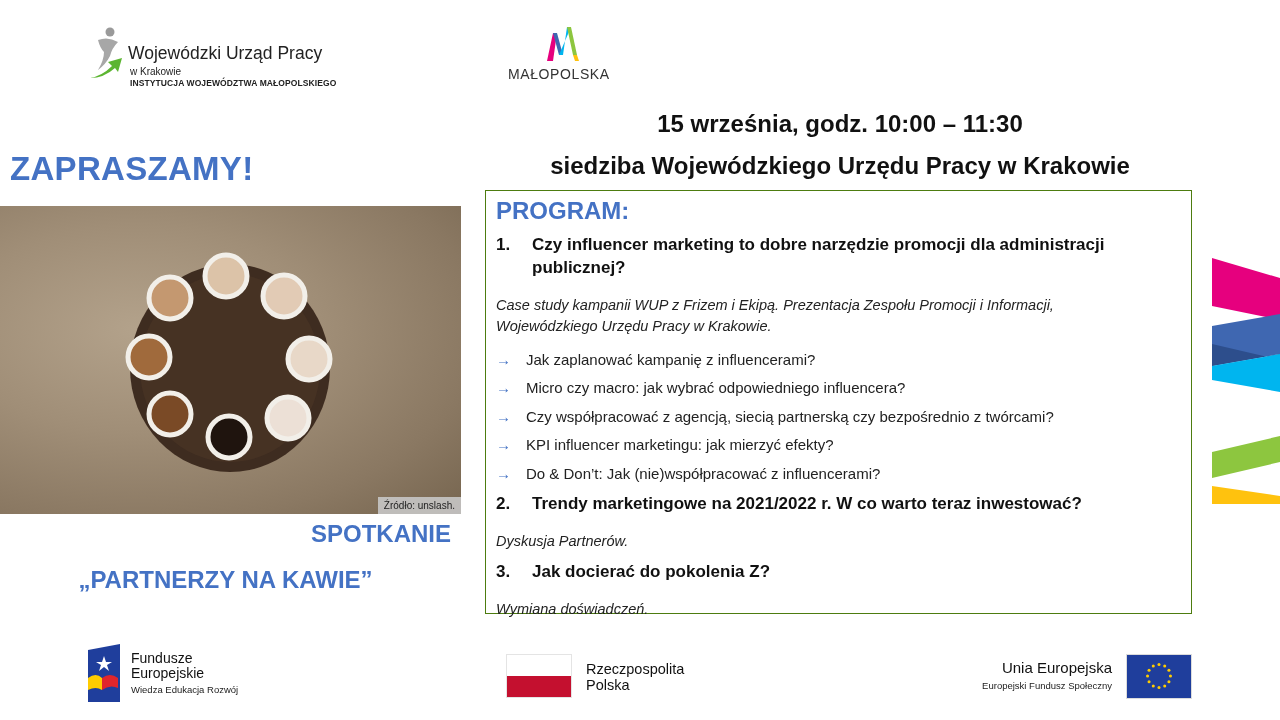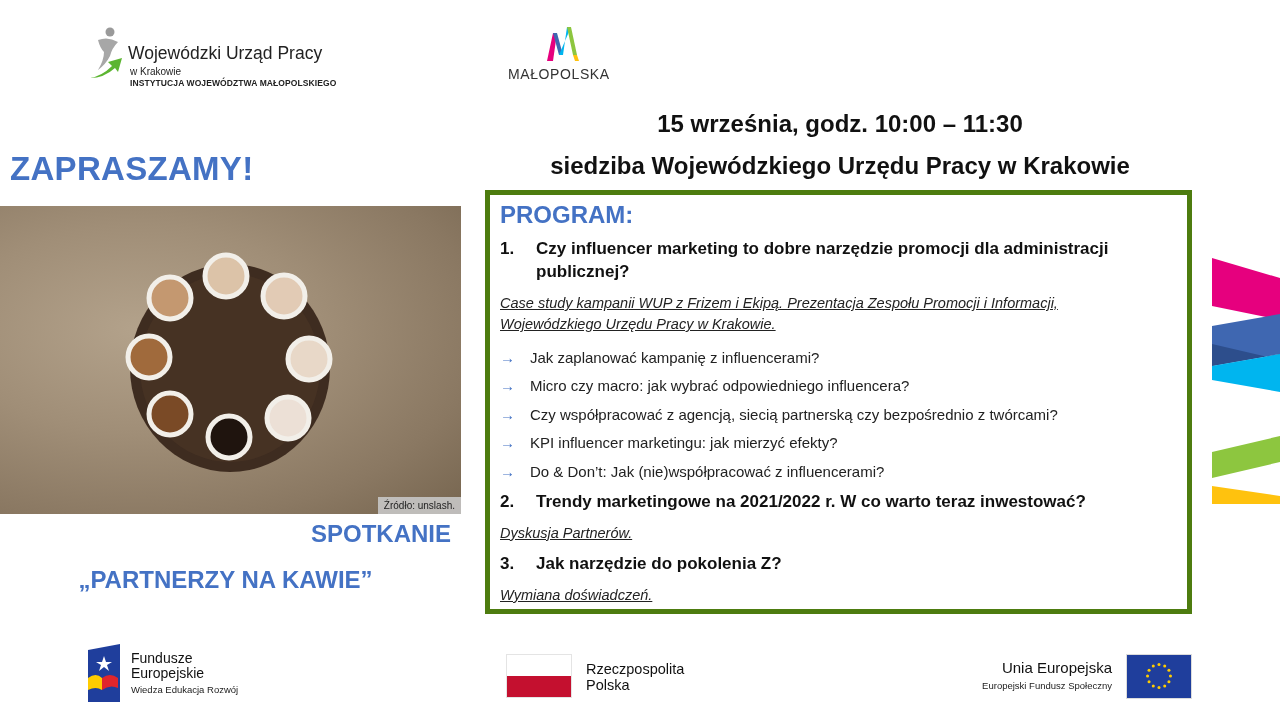--- a/index.html
+++ b/index.html
@@ -25,26 +25,26 @@
 
   
   .photo { position: absolute; left: 0; top: 206px; width: 461px; height: 308px; overflow: hidden;
     background: radial-gradient(ellipse at 30% 40%, #b3a28b 0%, #a08e77 40%, #8a7862 75%, #76654f 100%); }
   .photo-credit { position: absolute; right: 0; bottom: 0; background: rgba(200,200,200,0.88); font-size: 10px; color: #222; padding: 3px 6px; }
 
   .meeting-1 { position: absolute; left: 0; top: 520px; width: 451px; text-align: right; font-size: 24px; font-weight: bold; color: #4472c4; }
   .meeting-2 { position: absolute; left: 0; top: 566px; width: 451px; text-align: center; font-size: 24px; font-weight: bold; color: #4472c4; }
 
   
-  .program-box { position: absolute; left: 485px; top: 190px; width: 707px; height: 424px; border: 5px solid #4d7c0f; padding: 6px 10px 0 10px; }
+  .program-box { position: absolute; left: 485px; top: 190px; width: 707px; height: 424px; border: 1px solid #4d7c0f; padding: 6px 10px 0 10px; }
   .program-title { font-size: 24px; font-weight: bold; color: #4472c4; margin-bottom: 8px; }
   .item { display: flex; font-size: 17px; font-weight: bold; line-height: 23px; color: #111; }
   .item-num { width: 36px; flex: none; }
   .item-text { flex: 1; }
-  .desc { font-size: 14.5px; font-style: italic; line-height: 21px; color: #222; margin-top: 10px; margin-bottom: 8px; text-decoration: underline; }
+  .desc { font-size: 14.5px; font-style: italic; line-height: 21px; color: #222; margin-top: 16px; margin-bottom: 8px; }
   .sub-list { list-style: none; }
   .sub-item { display: flex; align-items: center; font-size: 15px; height: 28.5px; color: #222; }
   .arrow { width: 30px; flex: none; color: #4472c4; font-size: 15px; }
 
   
   .deco { position: absolute; right: 0; top: 256px; width: 68px; height: 250px; }
 
   
   .fe-logo { position: absolute; left: 88px; top: 644px; width: 200px; height: 60px; }
   .fe-mark { position: absolute; left: 0; top: 0; width: 32px; height: 58px; }
@@ -150,21 +150,21 @@
   </ul>
 
   <div class="item" style="margin-top:4px;">
     <span class="item-num">2.</span>
     <span class="item-text">Trendy marketingowe na 2021/2022 r. W co warto teraz inwestować?</span>
   </div>
   <div class="desc">Dyskusja  Partnerów.</div>
 
   <div class="item">
     <span class="item-num">3.</span>
-    <span class="item-text">Jak narzędzie do pokolenia Z?</span>
+    <span class="item-text">Jak docierać do pokolenia Z?</span>
   </div>
   <div class="desc">Wymiana doświadczeń.</div>
 </div>
 
 <svg class="deco" viewBox="0 0 68 250">
   <polygon points="0,2 68,22 68,64 0,50" fill="#e6007e"></polygon>
   <polygon points="0,70 68,58 68,98 0,110" fill="#3f67b1"></polygon>
   <polygon points="0,88 68,104 68,98 0,110" fill="#2d4e8c"></polygon>
   <polygon points="0,110 68,98 68,136 0,124" fill="#00b5ef"></polygon>
   <polygon points="0,196 68,180 68,206 0,222" fill="#8dc63f"></polygon>

